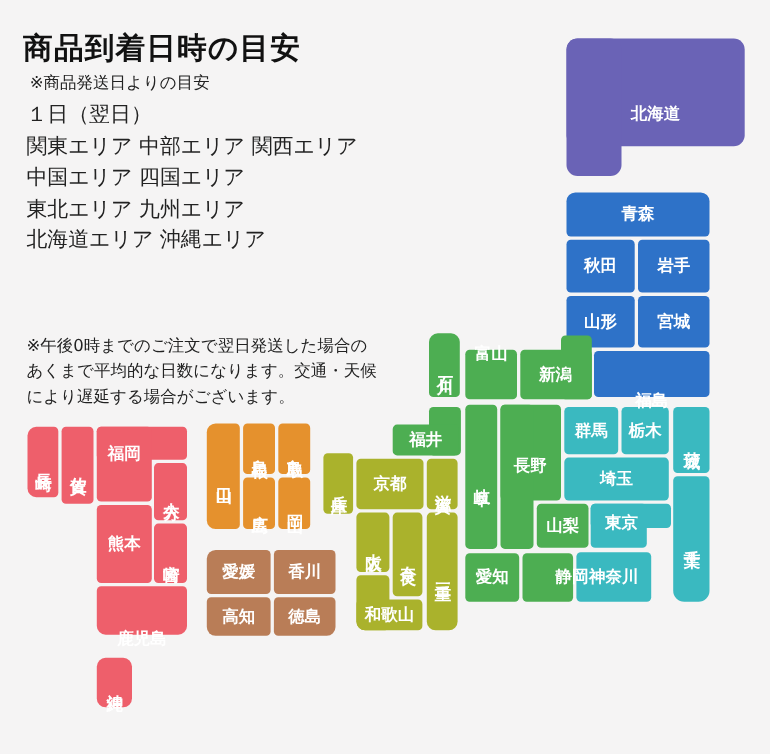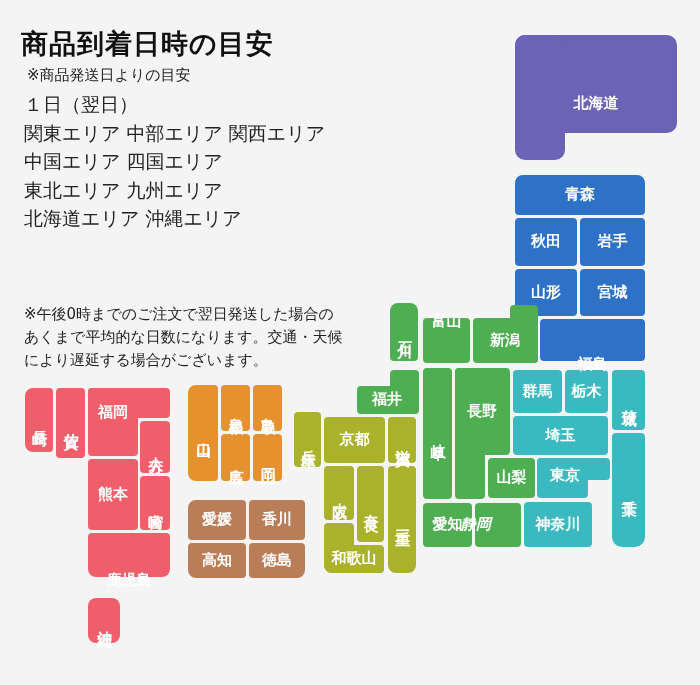--- a/index.html
+++ b/index.html
@@ -111,33 +111,33 @@
       <div class="block" style="left: 357px; top: 386px; width: 60px; height: 28px; background: rgb(77, 174, 82); border-radius: 4px;"></div>
       <div class="plabel" style="left: 387px; top: 400px;">福井</div>
     </div>
     <div class="pref">
       <div class="block" style="left: 423px; top: 368px; width: 29px; height: 131px; background: rgb(77, 174, 82); border-radius: 4px;"></div>
       <div class="plabel vert" style="left: 437.5px; top: 433.5px;">岐阜</div>
     </div>
     <div class="pref">
       <div class="block" style="left: 455px; top: 368px; width: 55px; height: 87px; background: rgb(77, 174, 82); border-radius: 4px;"></div>
       <div class="block" style="left: 455px; top: 368px; width: 30px; height: 131px; background: rgb(77, 174, 82); border-radius: 4px;"></div>
-      <div class="plabel" style="left: 482px; top: 412px;">長野</div>
+      <div class="plabel" style="left: 482px; top: 424px;">長野</div>
     </div>
     <div class="pref">
       <div class="block" style="left: 488px; top: 458px; width: 47px; height: 40px; background: rgb(77, 174, 82); border-radius: 4px;"></div>
       <div class="plabel" style="left: 511.5px; top: 478px;">山梨</div>
     </div>
     <div class="pref">
       <div class="block" style="left: 423px; top: 503px; width: 49px; height: 44px; background: rgb(77, 174, 82); border-radius: 4px;"></div>
       <div class="plabel" style="left: 447.5px; top: 525px;">愛知</div>
     </div>
     <div class="pref">
       <div class="block" style="left: 475px; top: 503px; width: 46px; height: 44px; background: rgb(77, 174, 82); border-radius: 4px;"></div>
-      <div class="plabel" style="left: 476px; top: 525px; font-style: italic;">静岡</div>
+      <div class="plabel" style="left: 520px; top: 525px;">静岡</div>
     </div>
     <div class="pref">
       <div class="block" style="left: 513px; top: 370px; width: 49px; height: 43px; background: rgb(58, 185, 192); border-radius: 4px;"></div>
       <div class="plabel" style="left: 537.5px; top: 391.5px;">群馬</div>
     </div>
     <div class="pref">
       <div class="block" style="left: 565px; top: 370px; width: 43px; height: 43px; background: rgb(58, 185, 192); border-radius: 4px;"></div>
       <div class="plabel" style="left: 586.5px; top: 391.5px;">栃木</div>
     </div>
     <div class="pref">

